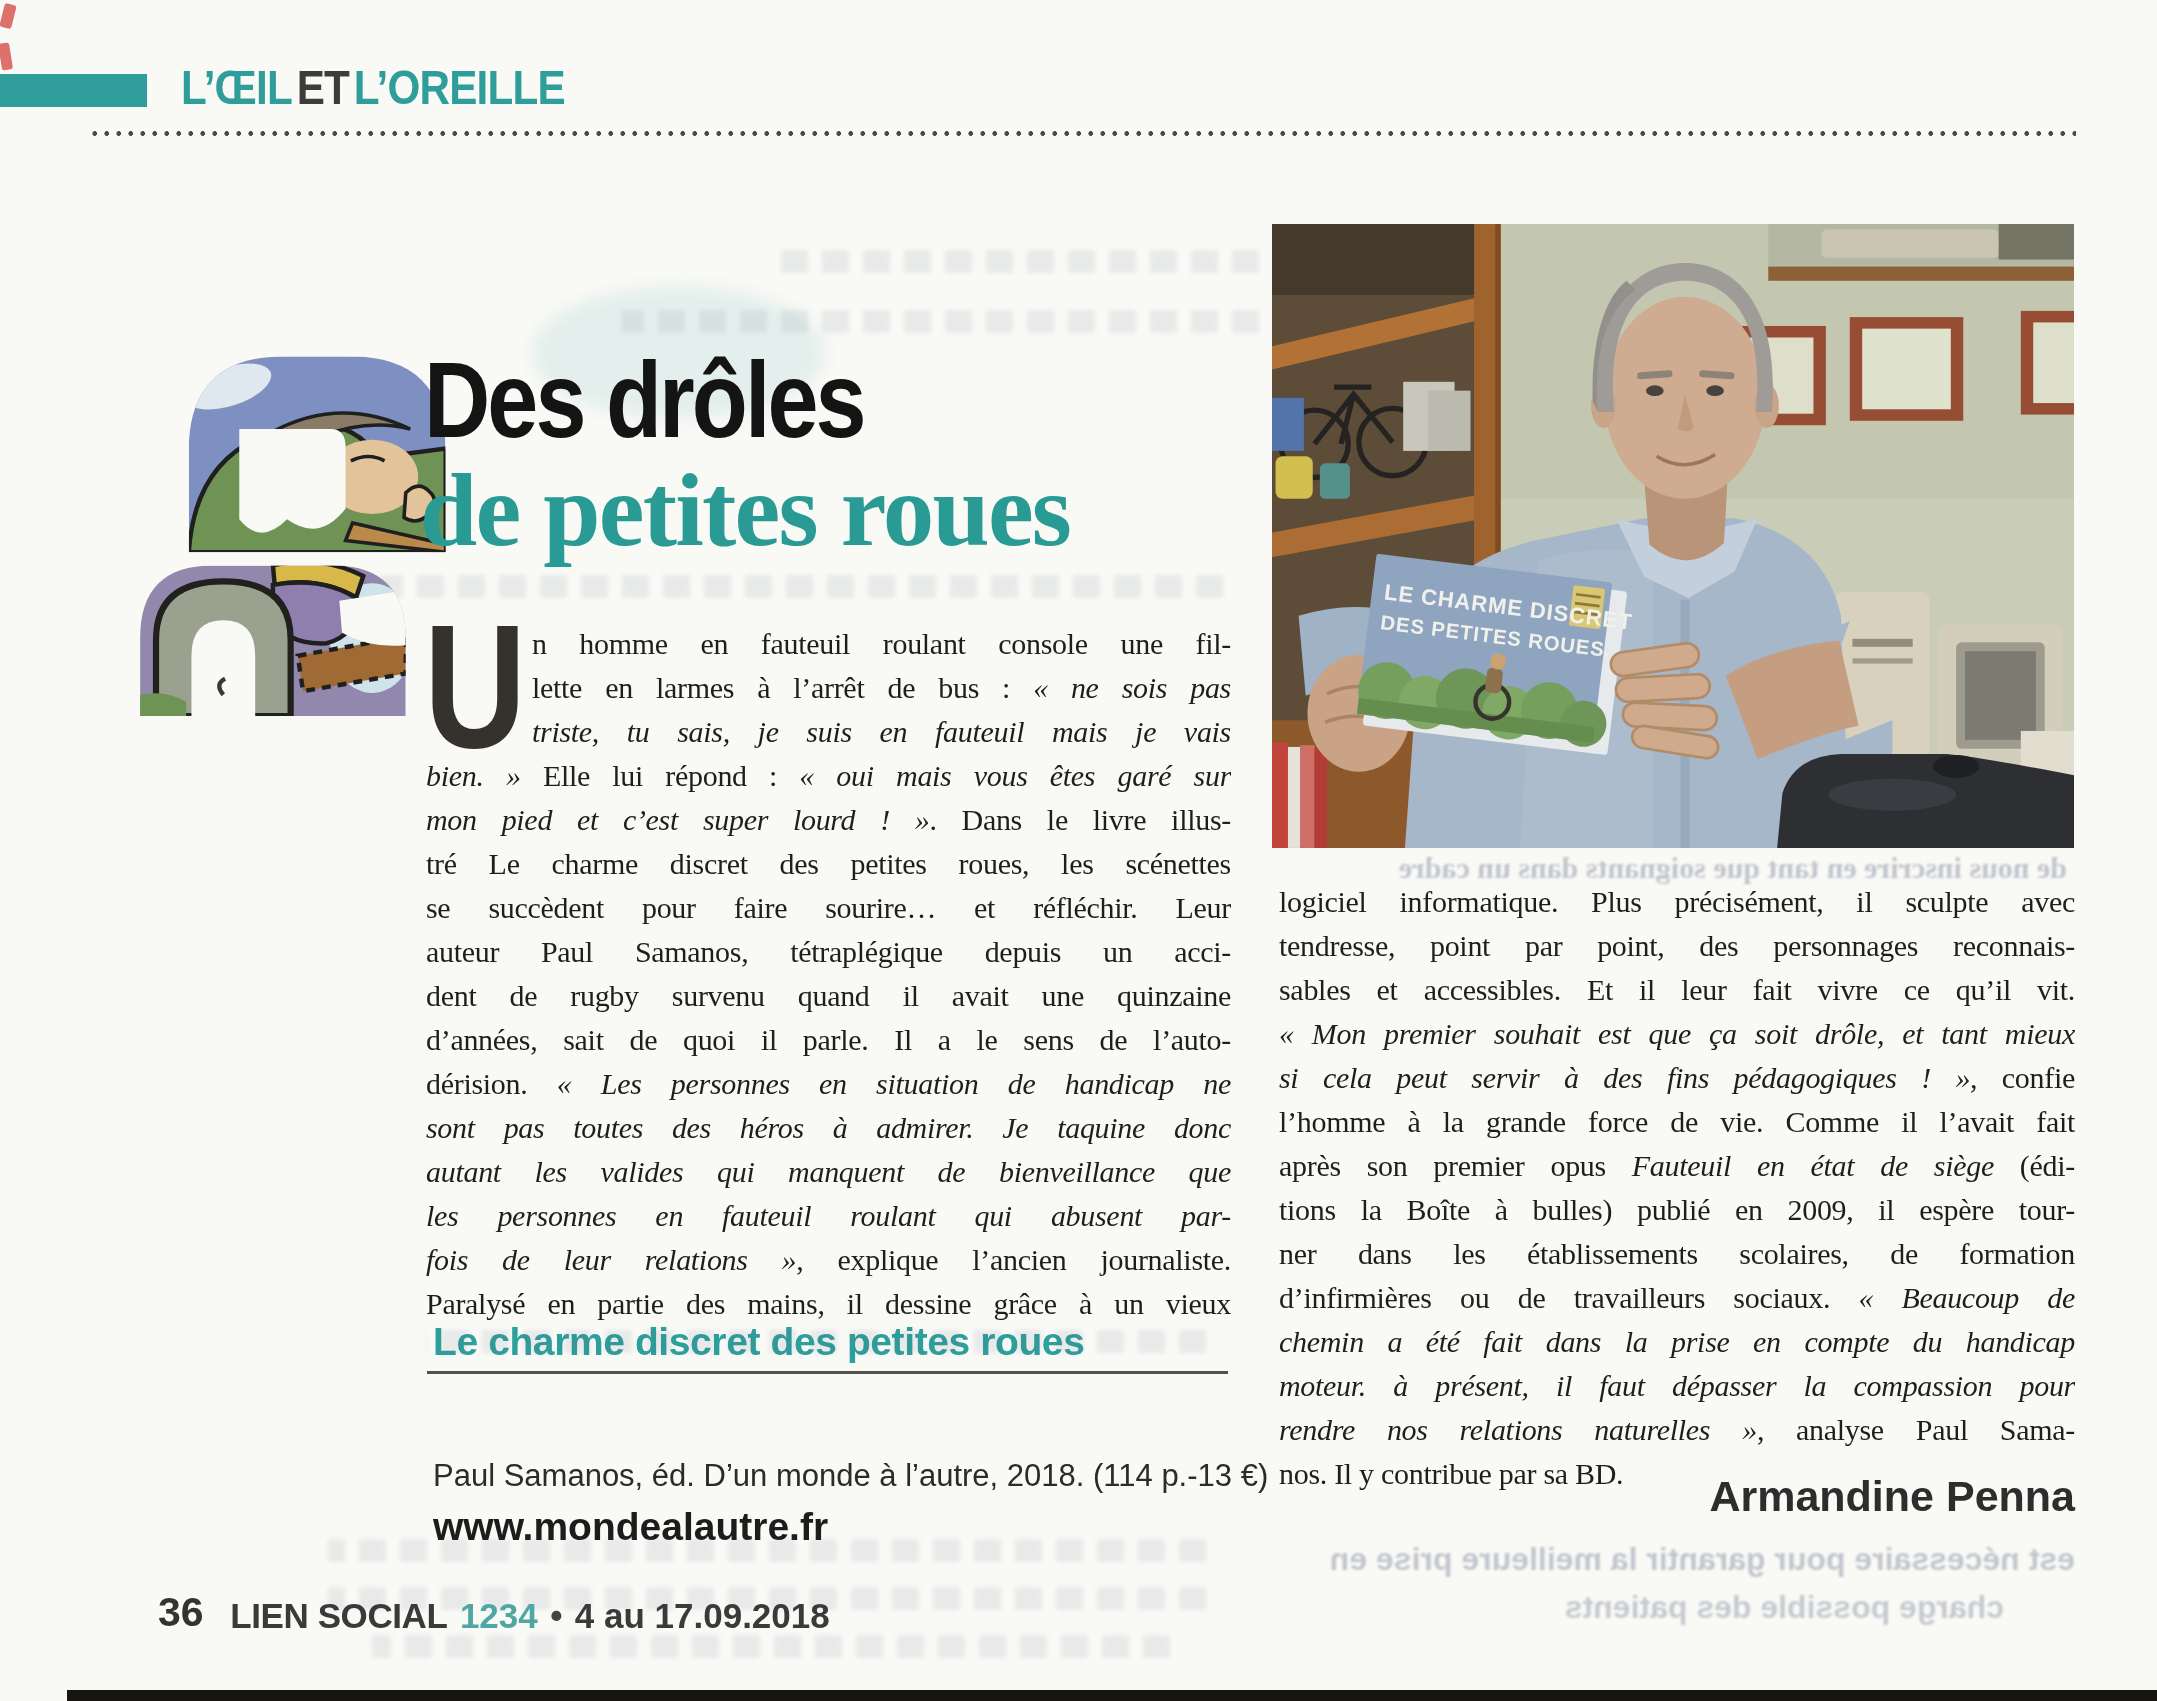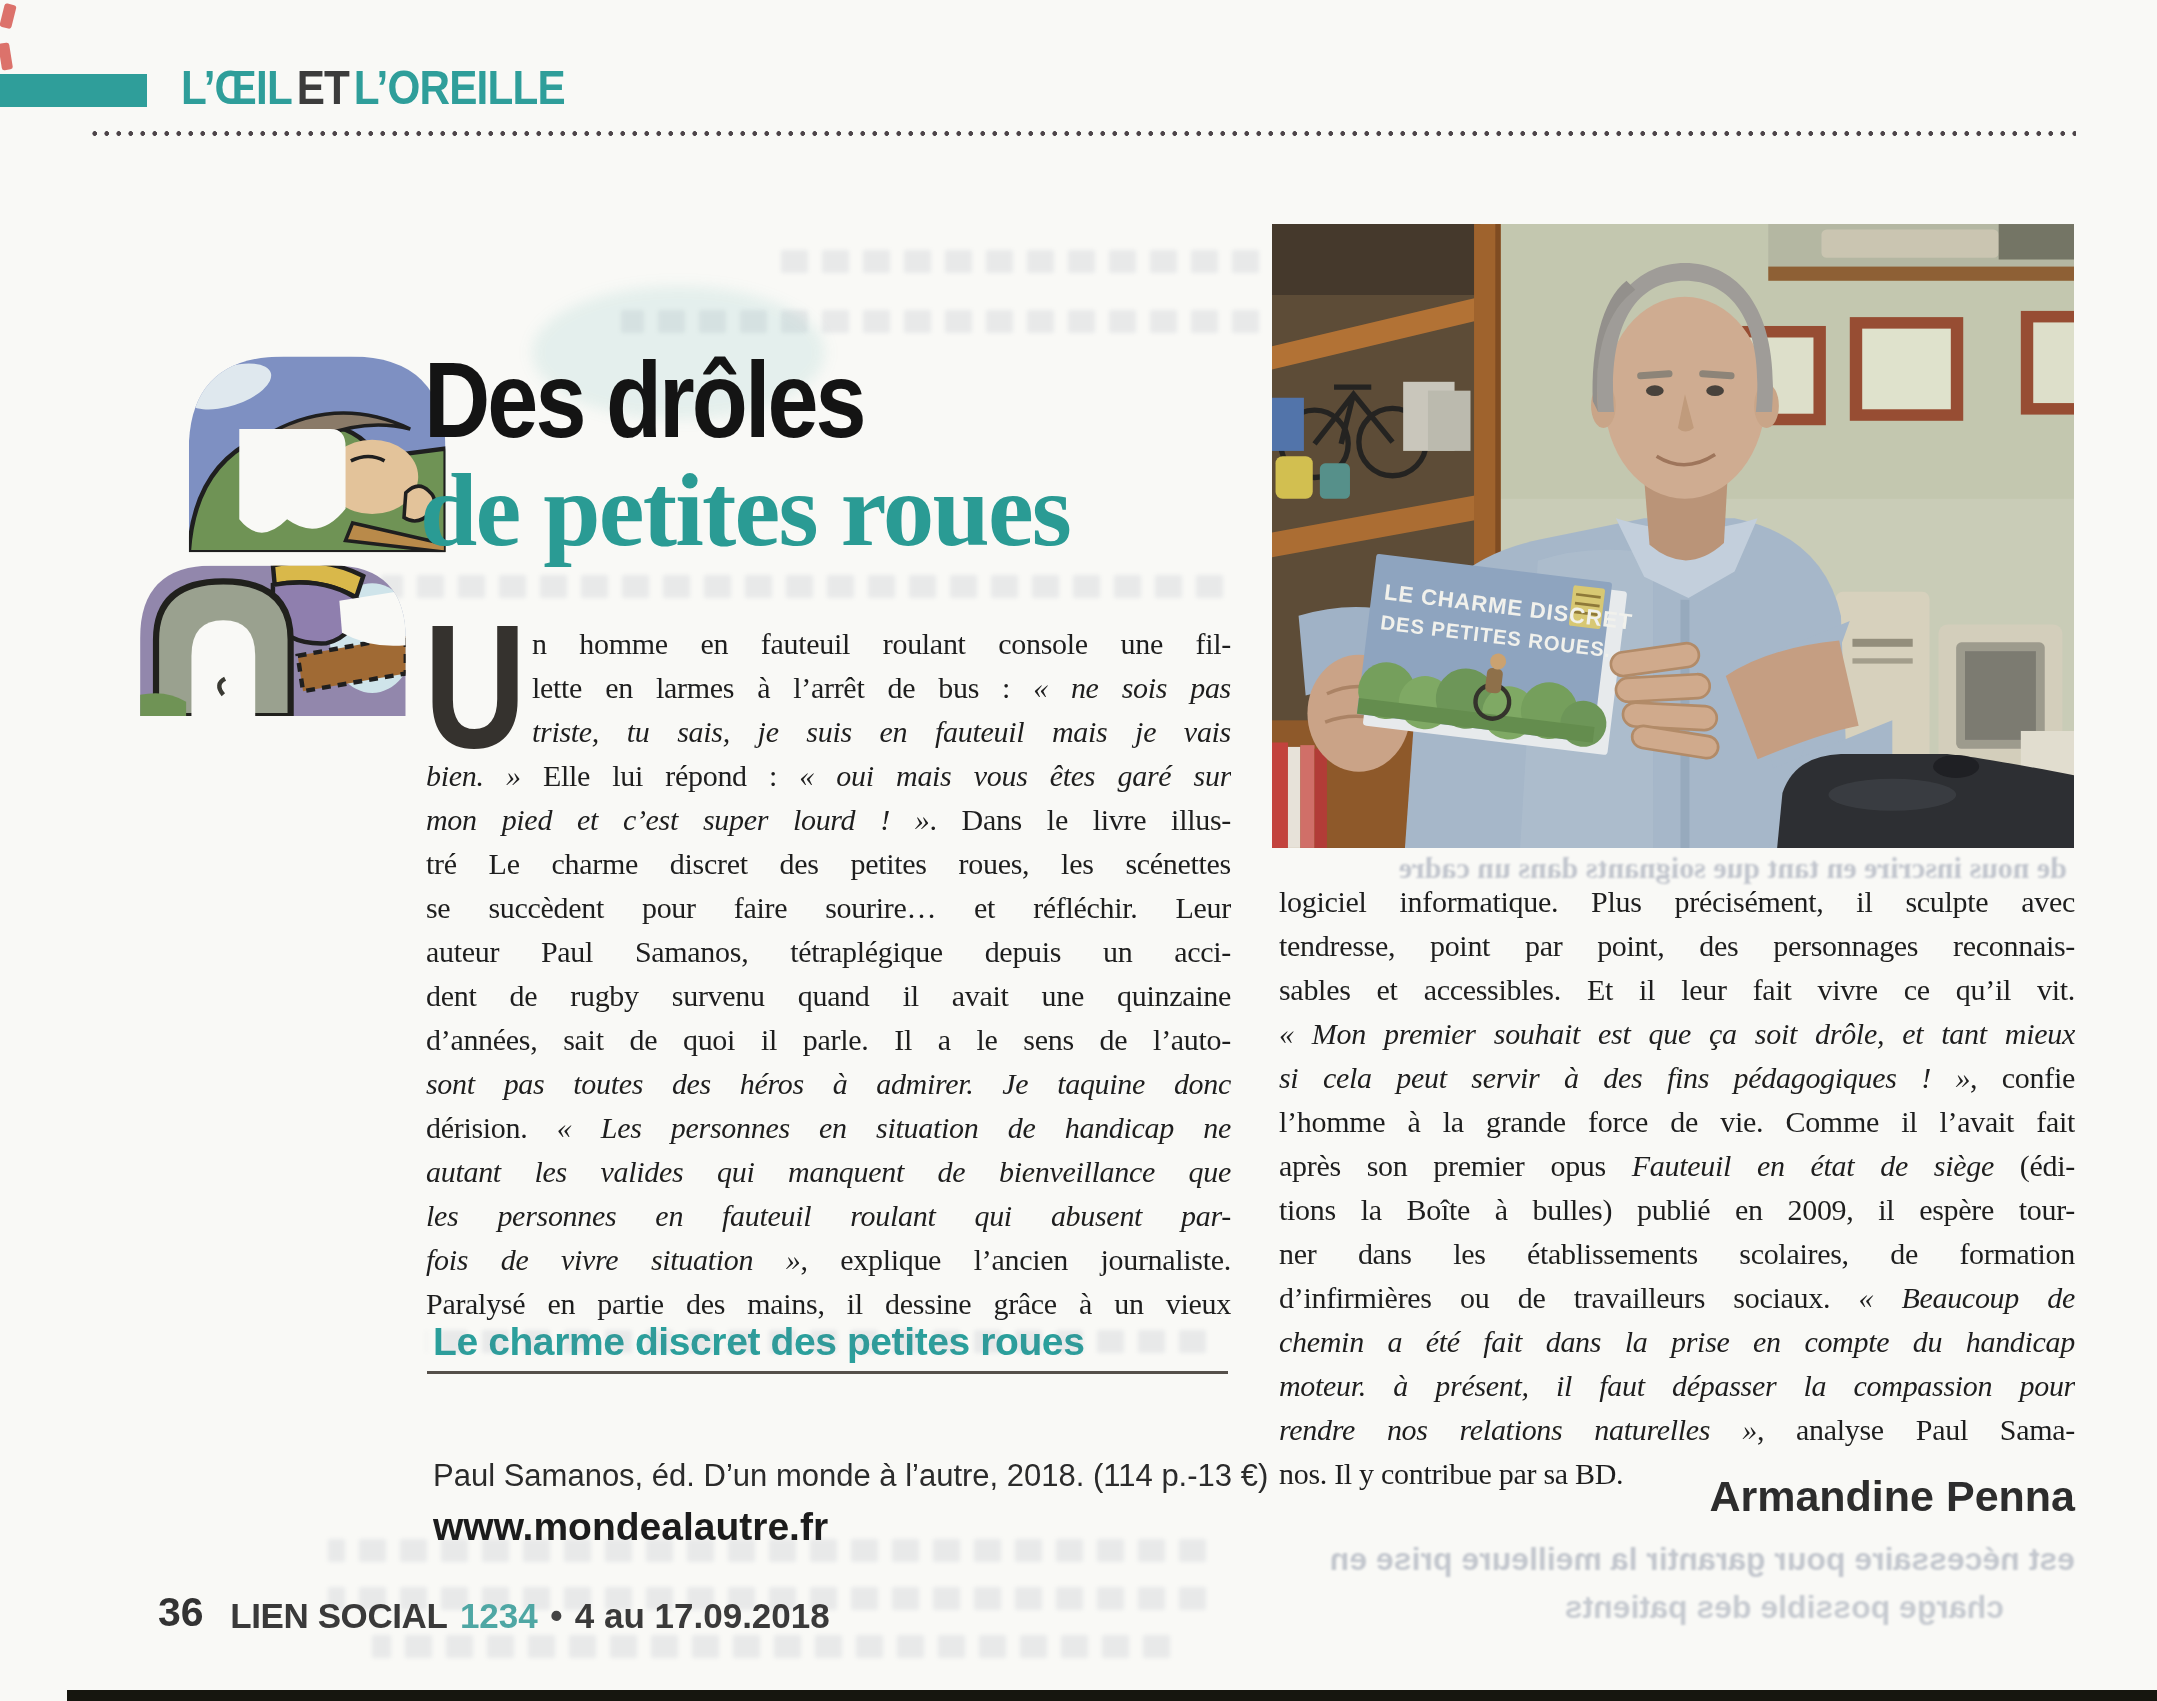--- a/index.html
+++ b/index.html
@@ -144,25 +144,25 @@
       <div class="text-line indent"><span>n homme en fauteuil roulant console une fil-</span></div>
       <div class="text-line indent"><span>lette en larmes à l’arrêt de bus : </span><span class="it">« ne sois pas</span></div>
       <div class="text-line indent"><span class="it">triste, tu sais, je suis en fauteuil mais je vais</span></div>
       <div class="text-line"><span class="it">bien. »</span><span> Elle lui répond : </span><span class="it">« oui mais vous êtes garé sur</span></div>
       <div class="text-line"><span class="it">mon pied et c’est super lourd ! »</span><span>. Dans le livre illus-</span></div>
       <div class="text-line"><span>tré Le charme discret des petites roues, les scénettes</span></div>
       <div class="text-line"><span>se succèdent pour faire sourire… et réfléchir. Leur</span></div>
       <div class="text-line"><span>auteur Paul Samanos, tétraplégique depuis un acci-</span></div>
       <div class="text-line"><span>dent de rugby survenu quand il avait une quinzaine</span></div>
       <div class="text-line"><span>d’années, sait de quoi il parle. Il a le sens de l’auto-</span></div>
+      <div class="text-line"><span>dérision. </span><span class="it">« Les personnes en situation de handicap ne</span></div>
       <div class="text-line"><span class="it">sont pas toutes des héros à admirer. Je taquine donc</span></div>
-      <div class="text-line"><span>dérision. </span><span class="it">« Les personnes en situation de handicap ne</span></div>
       <div class="text-line"><span class="it">autant les valides qui manquent de bienveillance que</span></div>
       <div class="text-line"><span class="it">les personnes en fauteuil roulant qui abusent par-</span></div>
-      <div class="text-line"><span class="it">fois de vivre situation »</span><span>, explique l’ancien journaliste.</span></div>
+      <div class="text-line"><span class="it">fois de leur relations »</span><span>, explique l’ancien journaliste.</span></div>
       <div class="text-line"><span>Paralysé en partie des mains, il dessine grâce à un vieux</span></div>
     </div>
   <div class="col" id="right-col">
       <div class="text-line"><span>logiciel informatique. Plus précisément, il sculpte avec</span></div>
       <div class="text-line"><span>tendresse, point par point, des personnages reconnais-</span></div>
       <div class="text-line"><span>sables et accessibles. Et il leur fait vivre ce qu’il vit.</span></div>
       <div class="text-line"><span class="it">« Mon premier souhait est que ça soit drôle, et tant mieux</span></div>
       <div class="text-line"><span class="it">si cela peut servir à des fins pédagogiques ! »</span><span>, confie</span></div>
       <div class="text-line"><span>l’homme à la grande force de vie. Comme il l’avait fait</span></div>
       <div class="text-line"><span>après son premier opus </span><span class="it">Fauteuil en état de siège</span><span> (édi-</span></div>

